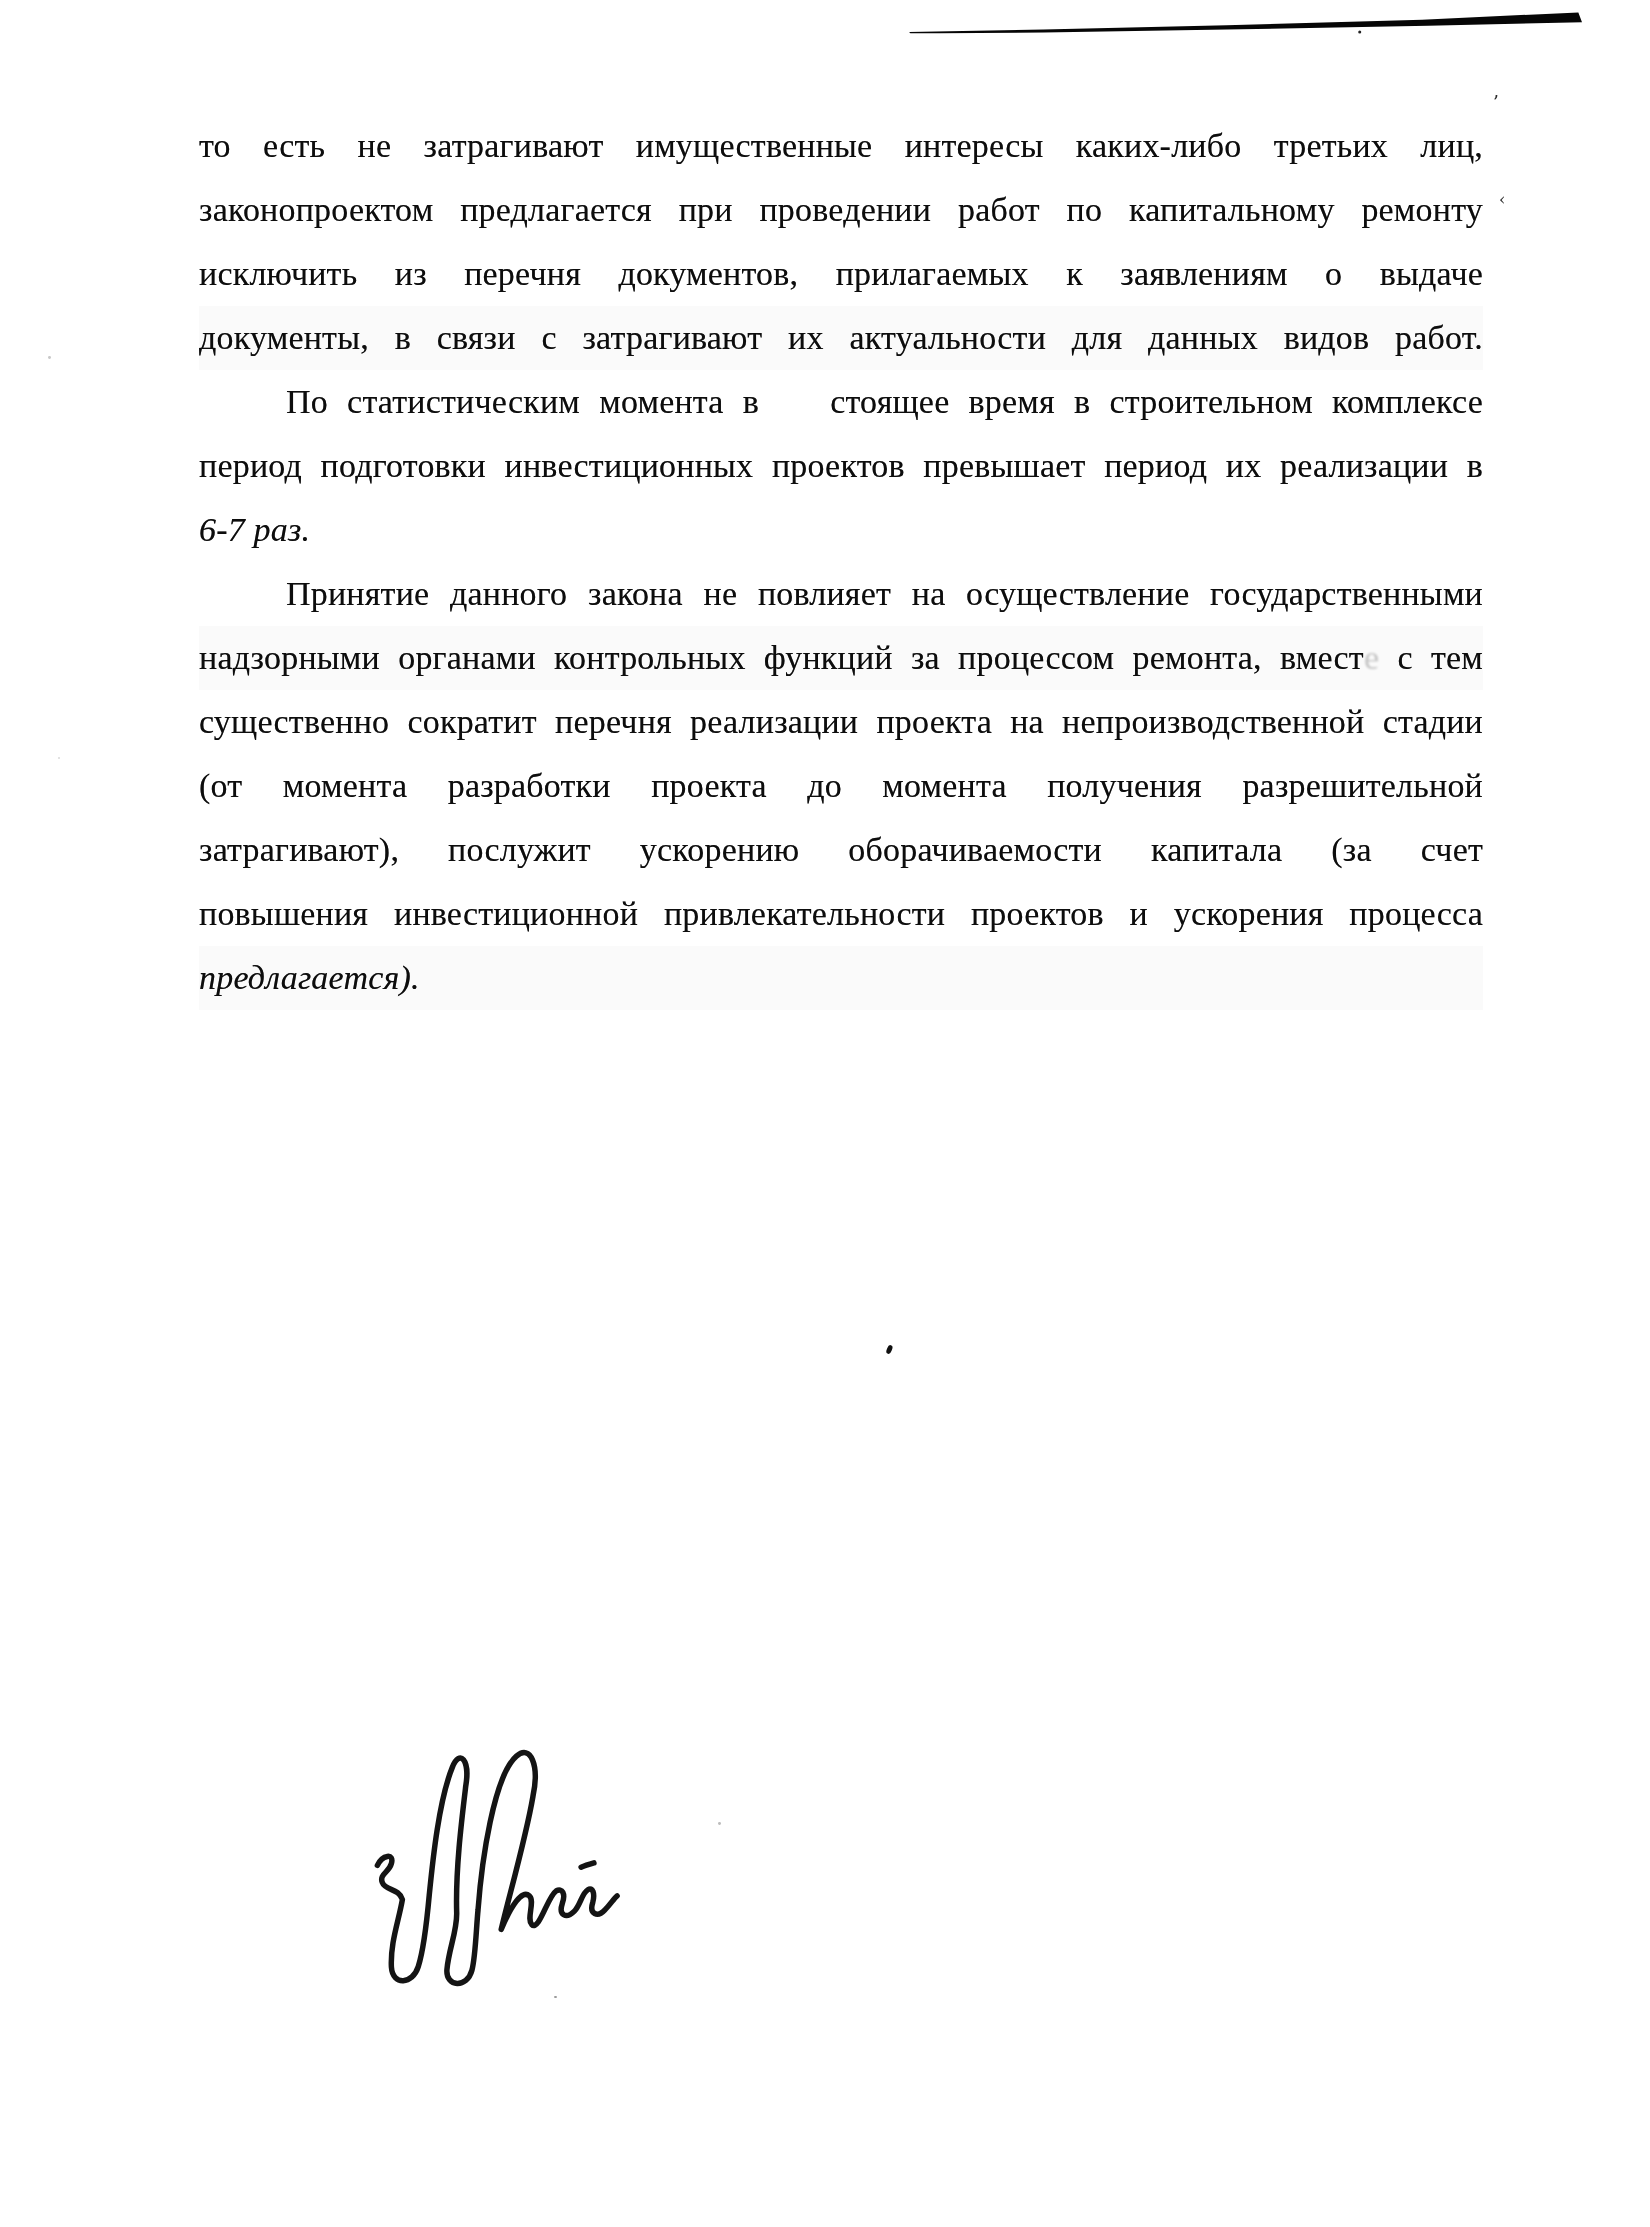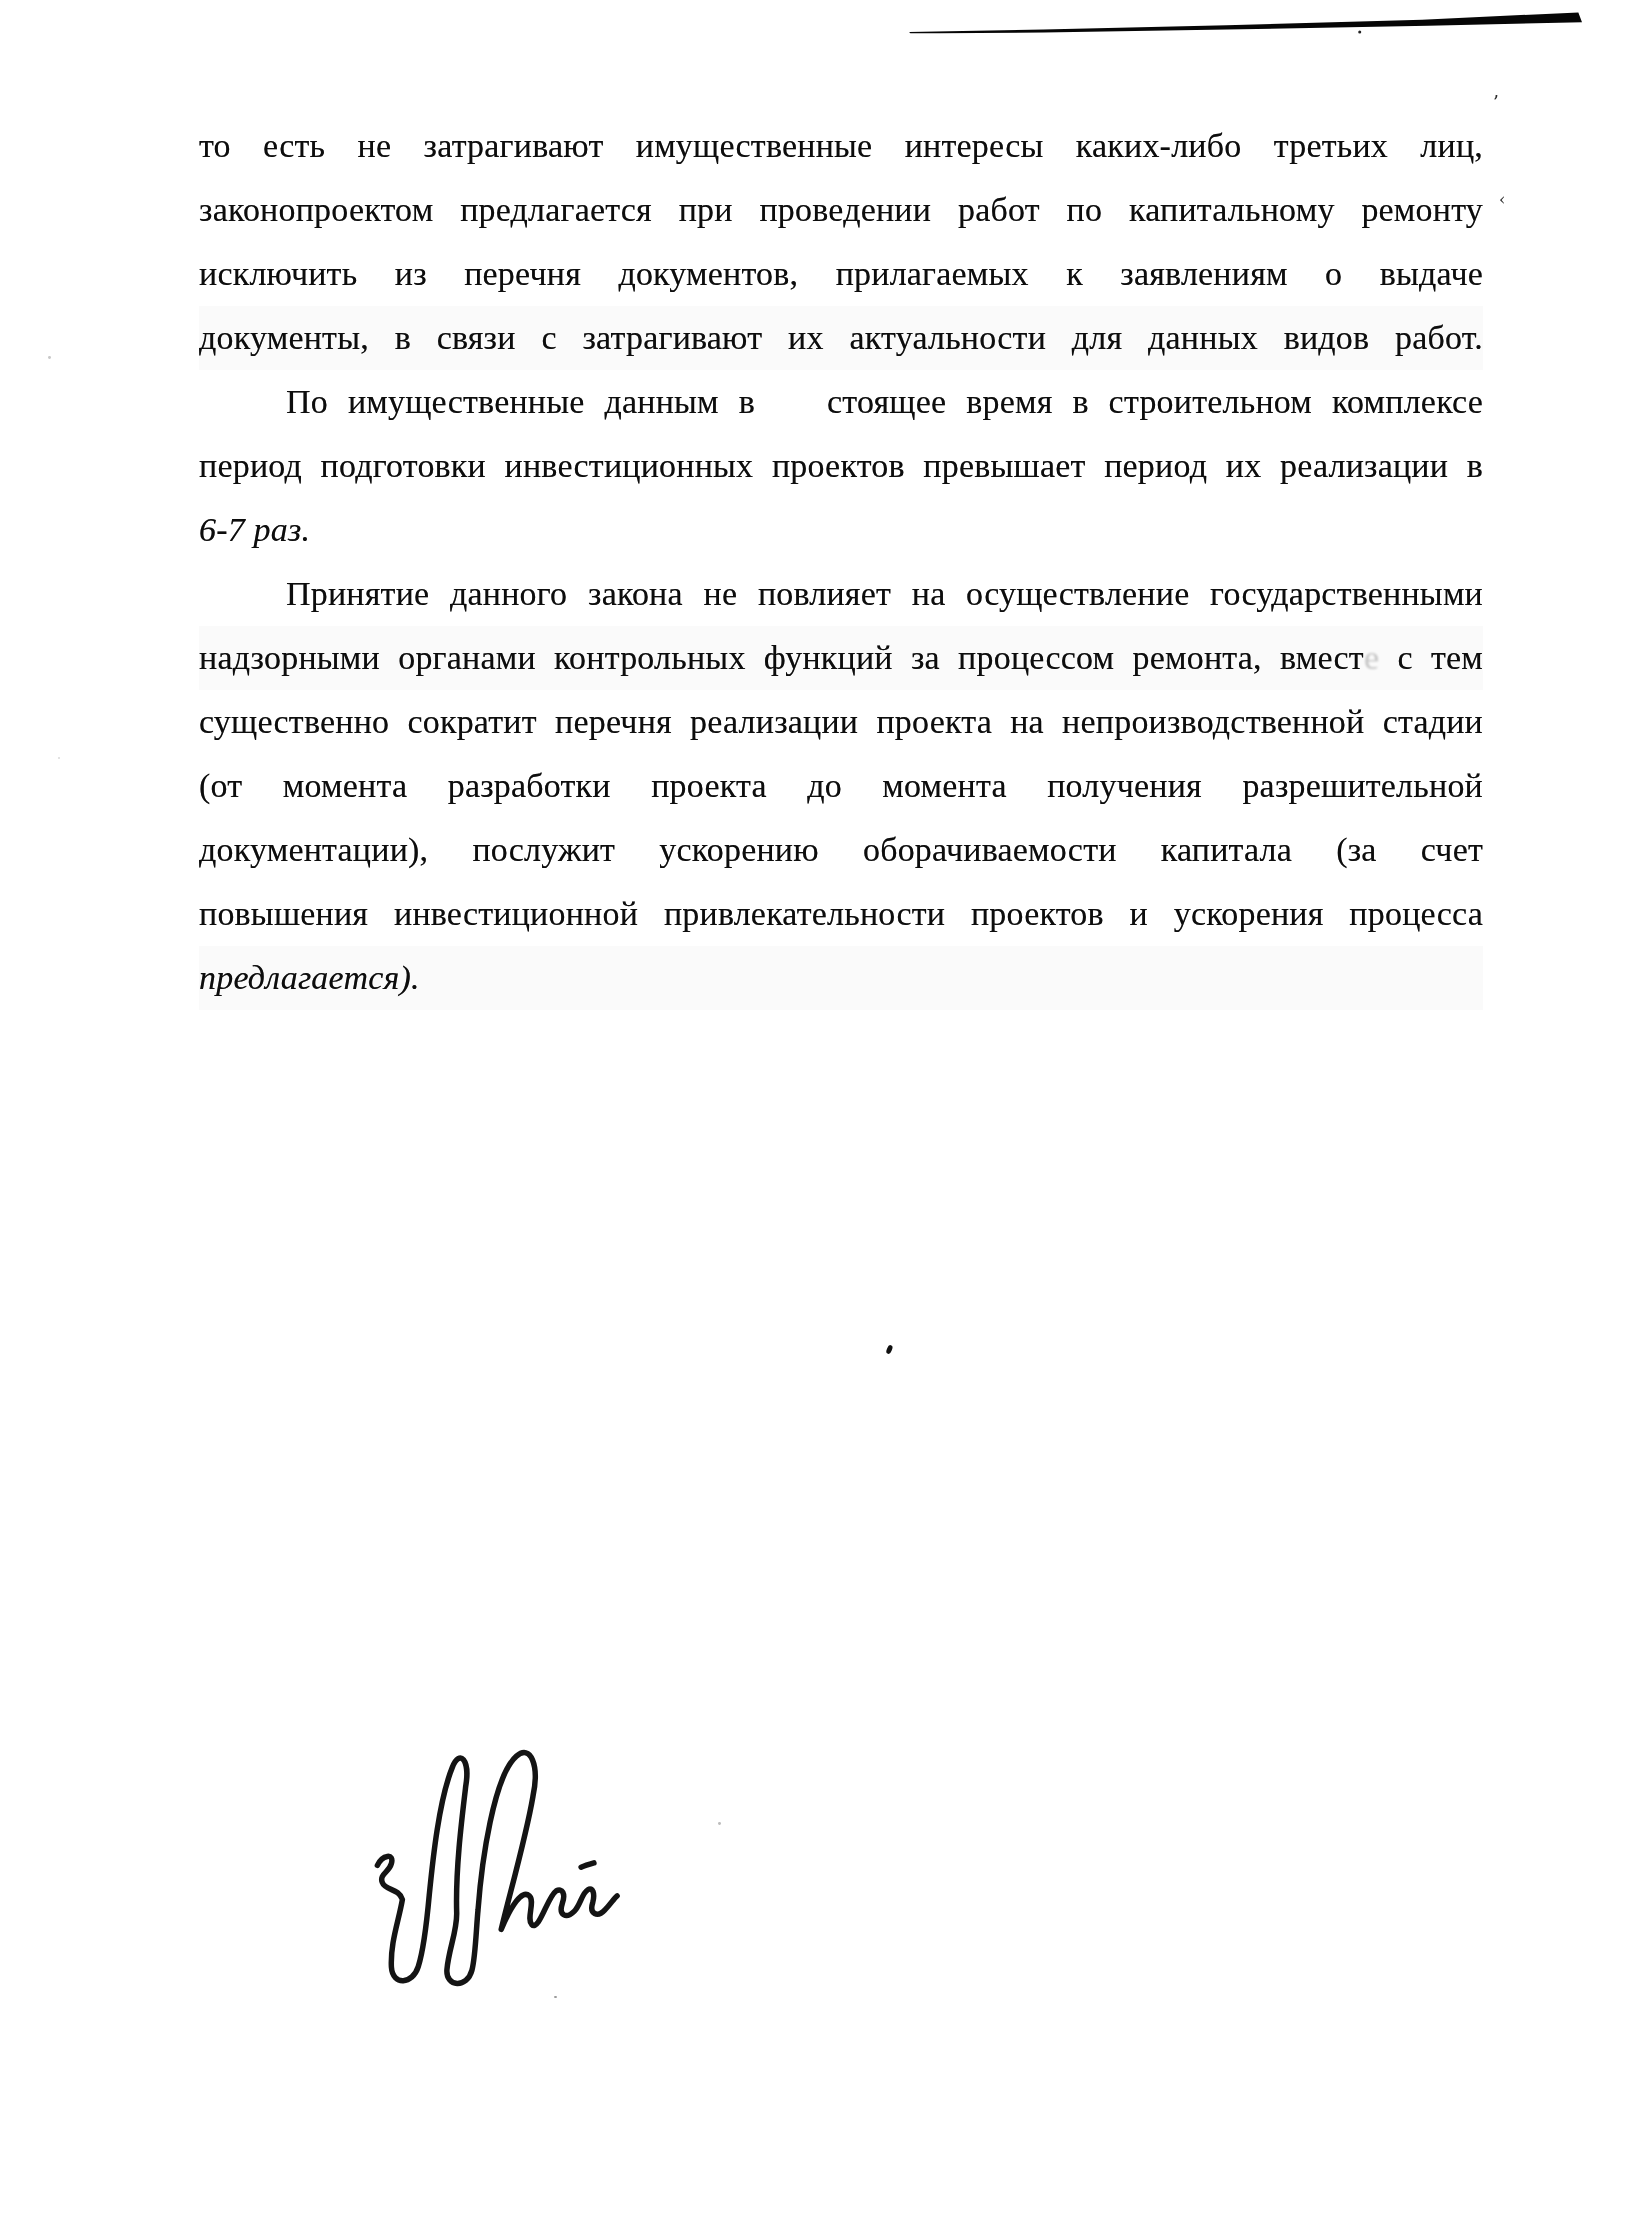--- a/index.html
+++ b/index.html
@@ -53,29 +53,29 @@
   </svg>
 
   <div class="mark m1">’</div>
   <div class="mark m2">‹</div>
 
   <div class="textblock">
     <div class="line">то есть не затрагивают имущественные интересы каких-либо третьих лиц,</div>
     <div class="line">законопроектом предлагается при проведении работ по капитальному ремонту</div>
     <div class="line">исключить из перечня документов, прилагаемых к заявлениям о выдаче</div>
     <div class="line haze">документы, в связи с затрагивают их актуальности для данных видов работ.</div>
-    <div class="line indent"><span>По имущественные данным в</span><span class="gap"></span>
+    <div class="line indent"><span>По статистическим момента в</span><span class="gap"></span>
       <span>стоящее время в строительном комплексе</span></div>
     <div class="line">период подготовки инвестиционных проектов превышает период их реализации в</div>
     <div class="line last">6-7 раз.</div>
     <div class="line indent">Принятие данного закона не повлияет на осуществление государственными</div>
     <div class="line haze"><span>надзорными органами контрольных функций за процессом ремонта, вмест</span><span class="faded">е</span><span> с тем</span></div>
     <div class="line">существенно сократит перечня реализации проекта на непроизводственной стадии</div>
     <div class="line">(от момента разработки проекта до момента получения разрешительной</div>
-    <div class="line">документации), послужит ускорению оборачиваемости капитала (за счет</div>
+    <div class="line">затрагивают), послужит ускорению оборачиваемости капитала (за счет</div>
     <div class="line">повышения инвестиционной привлекательности проектов и ускорения процесса</div>
     <div class="line last haze">предлагается).</div>
   </div>
 
   <svg class="signature" width="427" height="293" viewBox="0 0 700 480" xmlns="http://www.w3.org/2000/svg">
     <g fill="none" stroke="#141414" stroke-width="9" stroke-linecap="round" stroke-linejoin="round">
       <path d="M58,225
                C66,208 86,204 81,222
                C77,237 61,239 66,253
                C71,267 93,262 99,281

